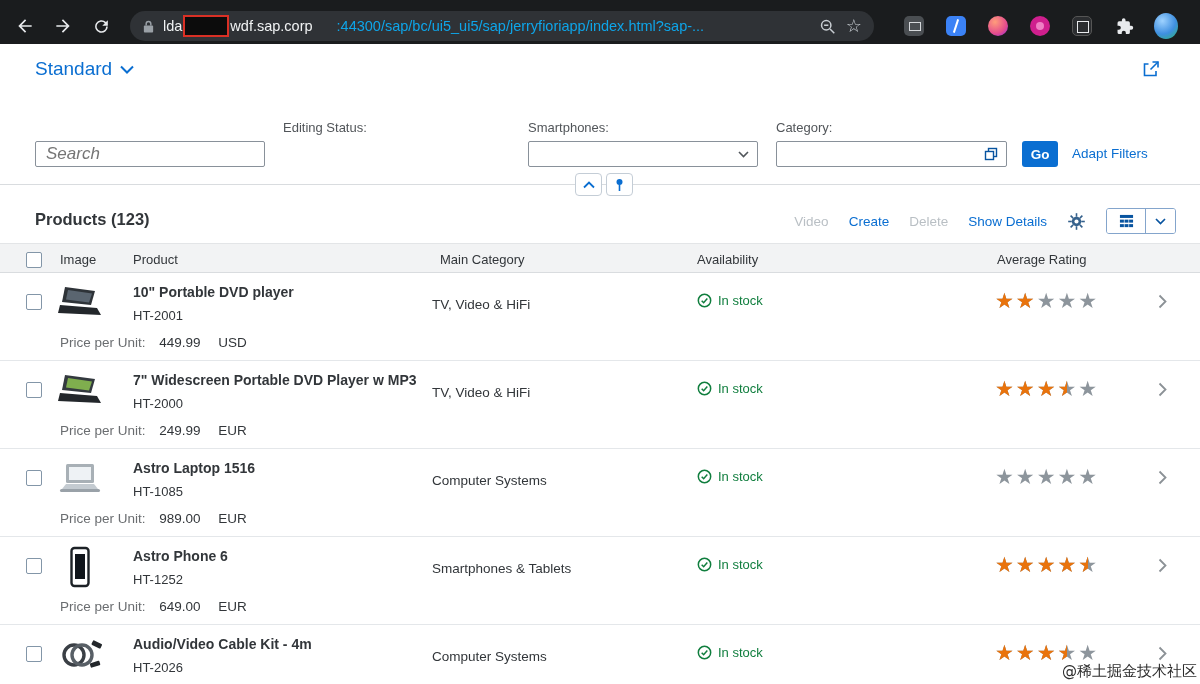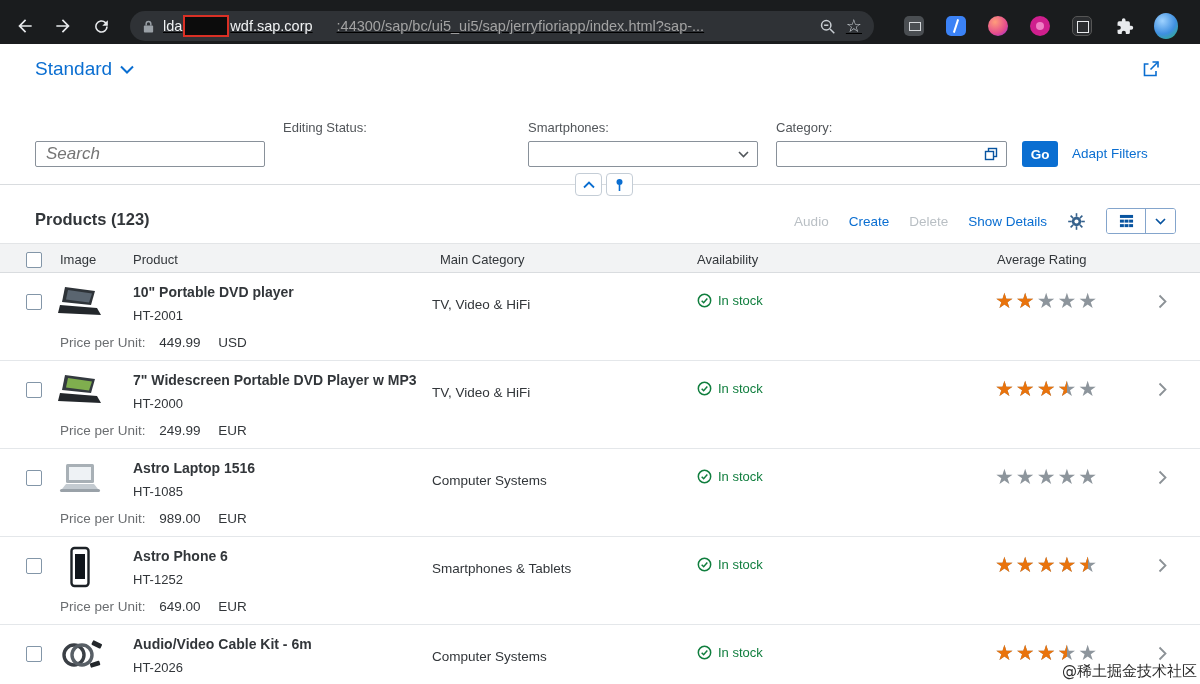--- a/index.html
+++ b/index.html
@@ -5,31 +5,31 @@
   * { box-sizing: border-box; }
   html,body { margin:0; padding:0; }
   body {
     width:1200px; height:684px; position:relative; overflow:hidden;
     background:#fff; font-family:"Liberation Sans", sans-serif;
   }
 
   
   .browser {
     position:absolute; top:0; left:0; width:1200px; height:52px;
-    background:#1a1c1e; display:flex; align-items:center;text-decoration:underline;
+    background:#1a1c1e; display:flex; align-items:center;
   }
   .nav-btn { width:38px; height:36px; display:flex; align-items:center; justify-content:center; flex:0 0 auto; cursor:pointer; }
   .url-pill {
     margin-left:10px; width:744px; height:30px; background:#2f3236; border-radius:15px;
     display:flex; align-items:center; padding:0 12px; flex:0 0 auto;
   }
   .url-text { display:flex; align-items:center; font-size:14.5px; white-space:nowrap; overflow:hidden; margin-left:8px; flex:1; }
   .url-prefix, .url-domain { color:#f1f3f4; }
   .redacted-box { width:46px; height:22px; background:#0c0c0c; border:2px solid #d93025; margin:0 1px; flex:0 0 auto; }
-  .url-path { color:#a3a3a3;padding-left:24px; }
+  .url-path { color:#0ea5e9;padding-left:24px; }
   .pill-icon { margin-left:10px; flex:0 0 auto; display:flex; align-items:center; }
   .bm-star { color:#c8cdd2; font-size:18px; line-height:1; }
   .ext-area { display:flex; align-items:center; gap:18px; margin-left:28px; }
   .ext { width:24px; height:24px; display:flex; align-items:center; justify-content:center; cursor:pointer; }
   .ext-sq { width:20px; height:20px; border-radius:5px; }
   .ext1 { background:#4a4e52; position:relative; }
   .ext1::after { content:""; position:absolute; left:5px; top:6px; width:10px; height:7px; border:1.5px solid #d5d8db; }
   .ext2 { background:#3b82f6; position:relative; }
   .ext2::after { content:""; position:absolute; left:9px; top:3px; width:2px; height:14px; background:#fff; transform:rotate(18deg); }
   .ext3 { width:20px; height:20px; border-radius:50%; background:radial-gradient(circle at 35% 30%, #ff9d7a, #e44c8d 60%, #8a2be2); }
@@ -226,21 +226,21 @@
   </div>
   <div class="mini-btn" style="left:606px;">
     <svg width="13" height="14" viewBox="0 0 13 14">
         <circle cx="6.5" cy="4" r="3" fill="#0a6ed1"></circle>
         <rect x="5.7" y="6.5" width="1.6" height="6.5" fill="#0a6ed1"></rect>
       </svg>
   </div>
 
   <div class="table-title">Products (123)</div>
   <div class="toolbar-actions">
-    <span class="tb-link disabled">Audio</span>
+    <span class="tb-link disabled">Video</span>
     <span class="tb-link">Create</span>
     <span class="tb-link disabled">Delete</span>
     <span class="tb-link">Show Details</span>
     <span class="icon-btn">
       <svg width="19" height="19" viewBox="0 0 24 24" fill="#35618c">
         <g>
           <rect x="11" y="1.5" width="2" height="4.5"></rect>
           <rect x="11" y="1.5" width="2" height="4.5" transform="rotate(45 12 12)"></rect>
           <rect x="11" y="1.5" width="2" height="4.5" transform="rotate(90 12 12)"></rect>
           <rect x="11" y="1.5" width="2" height="4.5" transform="rotate(135 12 12)"></rect>
@@ -414,21 +414,21 @@
   <div class="row">
     <span class="checkbox cb"></span>
     <span class="img">
           <svg width="48" height="36" viewBox="0 0 48 36">
             <circle cx="18" cy="18" r="10" fill="none" stroke="#3a3f45" stroke-width="3.4"></circle>
             <circle cx="26" cy="18" r="10" fill="none" stroke="#585f66" stroke-width="3.4"></circle>
             <rect x="36" y="5" width="10" height="5" rx="1" fill="#23272b" transform="rotate(26 41 7)"></rect>
             <rect x="34" y="25" width="10" height="4.5" rx="1" fill="#23272b" transform="rotate(-18 39 27)"></rect>
           </svg>
         </span>
-    <span class="name">Audio/Video Cable Kit - 6m</span>
+    <span class="name">Audio/Video Cable Kit - 4m</span>
     <span class="pid">HT-2026</span>
     <span class="cat">Computer Systems</span>
     <span class="avail">
       <svg width="15" height="15" viewBox="0 0 16 16" fill="none" stroke="#107e3e" stroke-width="1.6">
             <circle cx="8" cy="8" r="6.6"></circle>
             <path d="M5 8.2l2.1 2.2L11 5.8"></path>
           </svg>
       <span>In stock</span>
     </span>
     <span class="stars"><span class="star">★<span class="fill" style="width: 100%;">★</span></span><span class="star">★<span class="fill" style="width: 100%;">★</span></span><span class="star">★<span class="fill" style="width: 100%;">★</span></span><span class="star">★<span class="fill" style="width: 50%;">★</span></span><span class="star">★</span></span>

